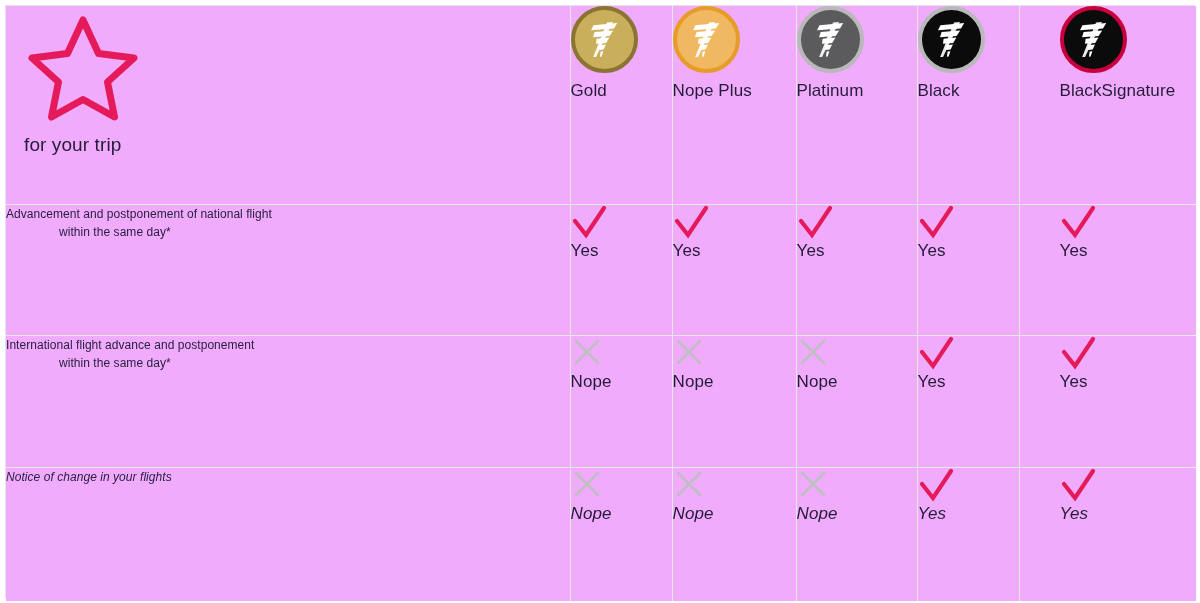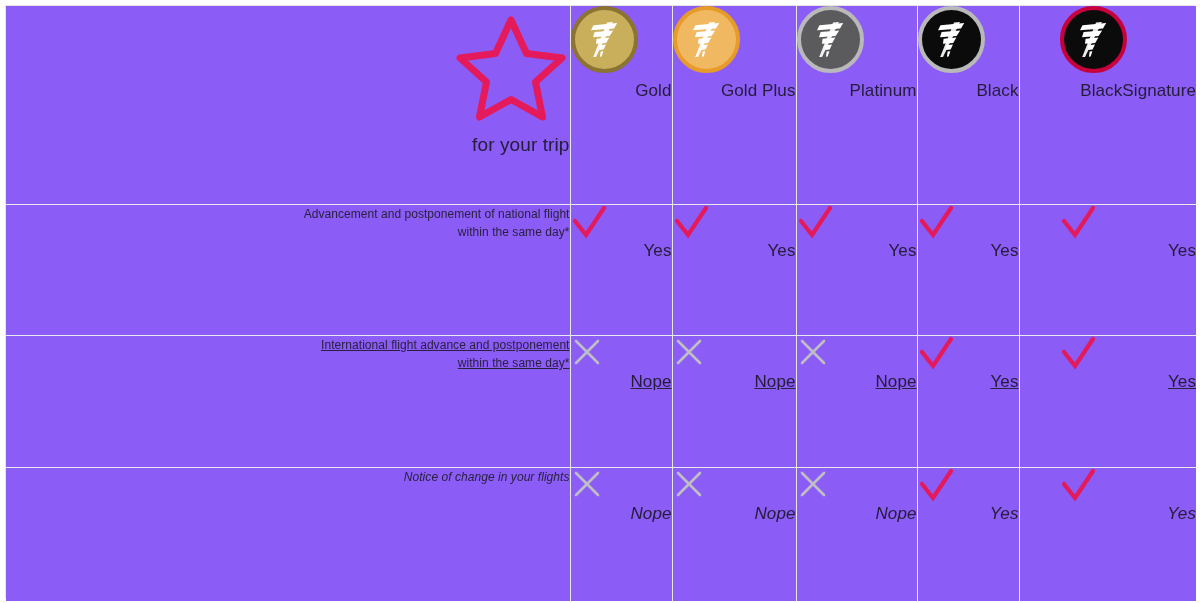--- a/index.html
+++ b/index.html
@@ -33,22 +33,21 @@
     width: 100%;
     height: 100%;
     border-collapse: collapse;
     table-layout: fixed;
   }
   table.compare td {
     border-right: 1px solid #e8e8ea;
     border-bottom: 1px solid #e8e8ea;
     vertical-align: top;
     padding: 0;
-    background: #8b5cf6;
-    text-align: right;
+    background: #f0abfc;
   }
   table.compare tr:last-child td { border-bottom: none; }
   table.compare td:last-child { border-right: none; padding-left: 40px; }
 
   
   col.c-label { width: 564px; }
   col.c-gold  { width: 102px; }
   col.c-goldplus { width: 124px; }
   col.c-platinum { width: 121px; }
   col.c-black { width: 102px; }
@@ -101,21 +100,21 @@
   .value-cell { padding: 24px 0 0 14px; }
   .mark { height: 34px; margin-bottom: 2px; }
   .mark svg { display: block; }
   .value-text {
     font-size: 17px;
     color: #241c38;
     letter-spacing: 0.1px;
   }
 
   .r1 td { height: 130px; }
-  .r2 td { height: 131px; text-decoration: underline; }
+  .r2 td { height: 131px; }
   .r3 td { height: 133px; font-style: italic; }
 </style>
 </head>
 <body>
 
 <div class="table-wrap">
   <table class="compare">
     <colgroup>
       <col class="c-label">
       <col class="c-gold">
@@ -153,21 +152,21 @@
                 <g fill="#ffffff">
                   <path d="M6.5 4.2 L30.2 2.0 L27.0 7.6 L4.0 9.2 Z"></path>
                   <path d="M7.6 11.0 L26.2 9.4 L22.6 15.0 L6.0 16.2 Z"></path>
                   <path d="M9.6 17.8 L22.4 16.6 L19.2 22.0 L9.0 22.8 Z"></path>
                   <path d="M11.8 24.3 L19.0 23.6 L16.6 28.6 L12.2 29.0 Z"></path>
                   <path d="M13.6 30.6 L16.4 30.3 L14.6 35.6 L13.0 35.8 Z"></path>
                   <path d="M20.0 1.6 L26.0 1.0 L9.0 36.0 L6.2 36.0 Z" opacity="0.92"></path>
                 </g>
               </svg>
             </div>
-            <div class="tier-name">Gold Plus</div>
+            <div class="tier-name">Nope Plus</div>
           </td>
           <td class="tier-cell">
             <div class="badge" style="background:#5b5b5d;border:4px solid #b9b9bb;">
               <svg width="34" height="38" viewBox="0 0 34 38">
                 <g fill="#ffffff">
                   <path d="M6.5 4.2 L30.2 2.0 L27.0 7.6 L4.0 9.2 Z"></path>
                   <path d="M7.6 11.0 L26.2 9.4 L22.6 15.0 L6.0 16.2 Z"></path>
                   <path d="M9.6 17.8 L22.4 16.6 L19.2 22.0 L9.0 22.8 Z"></path>
                   <path d="M11.8 24.3 L19.0 23.6 L16.6 28.6 L12.2 29.0 Z"></path>
                   <path d="M13.6 30.6 L16.4 30.3 L14.6 35.6 L13.0 35.8 Z"></path>

